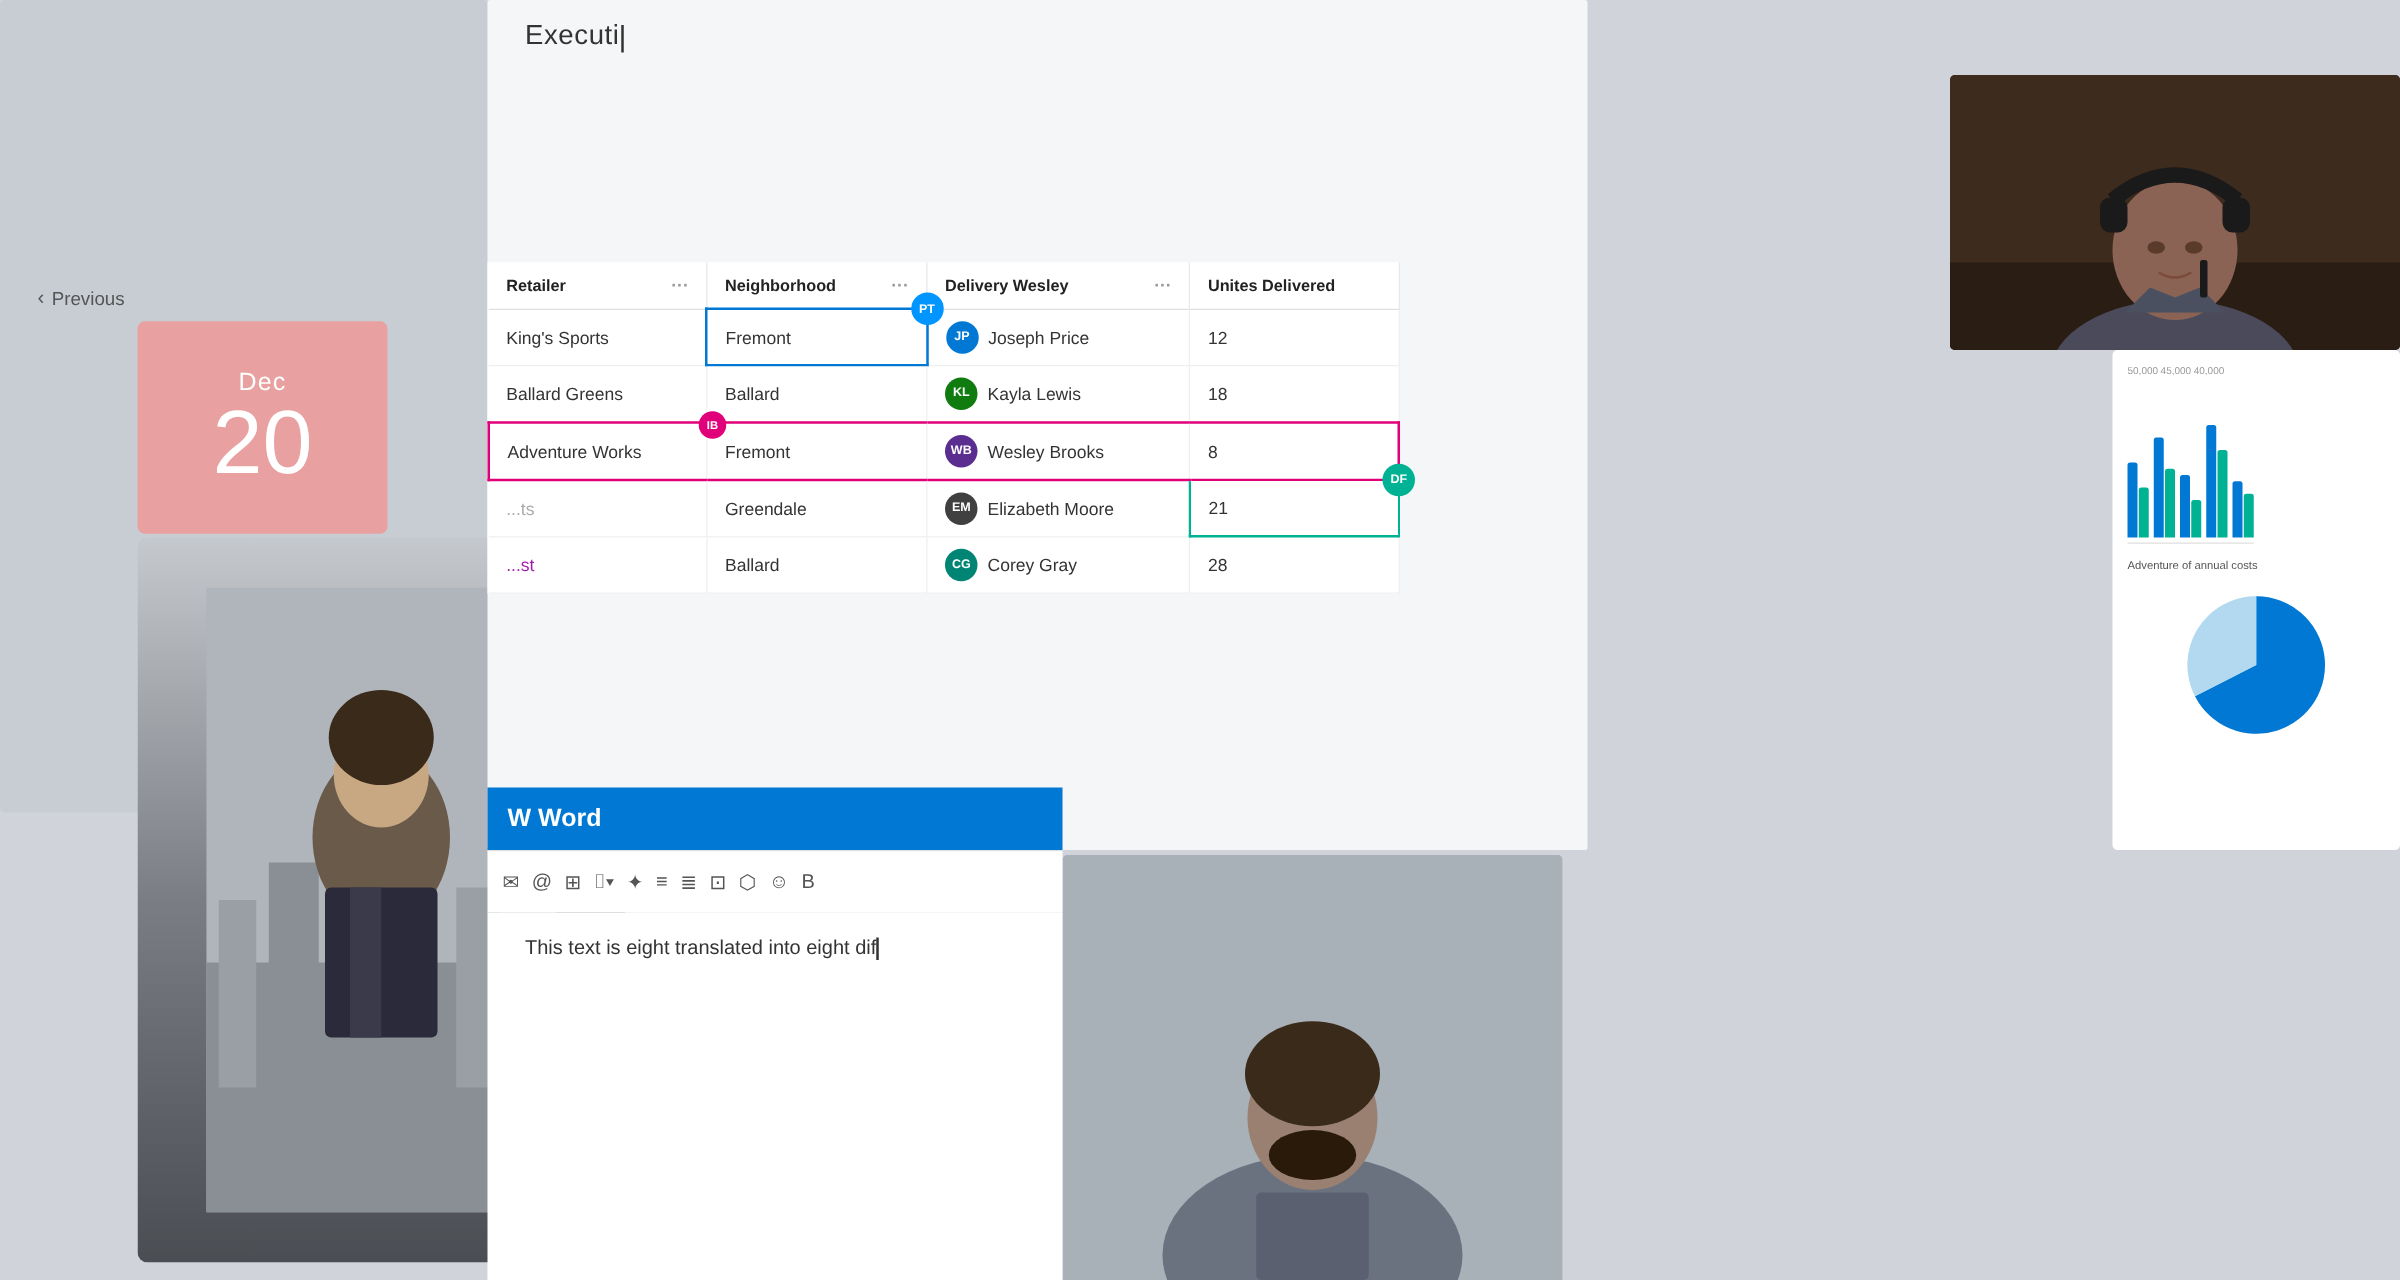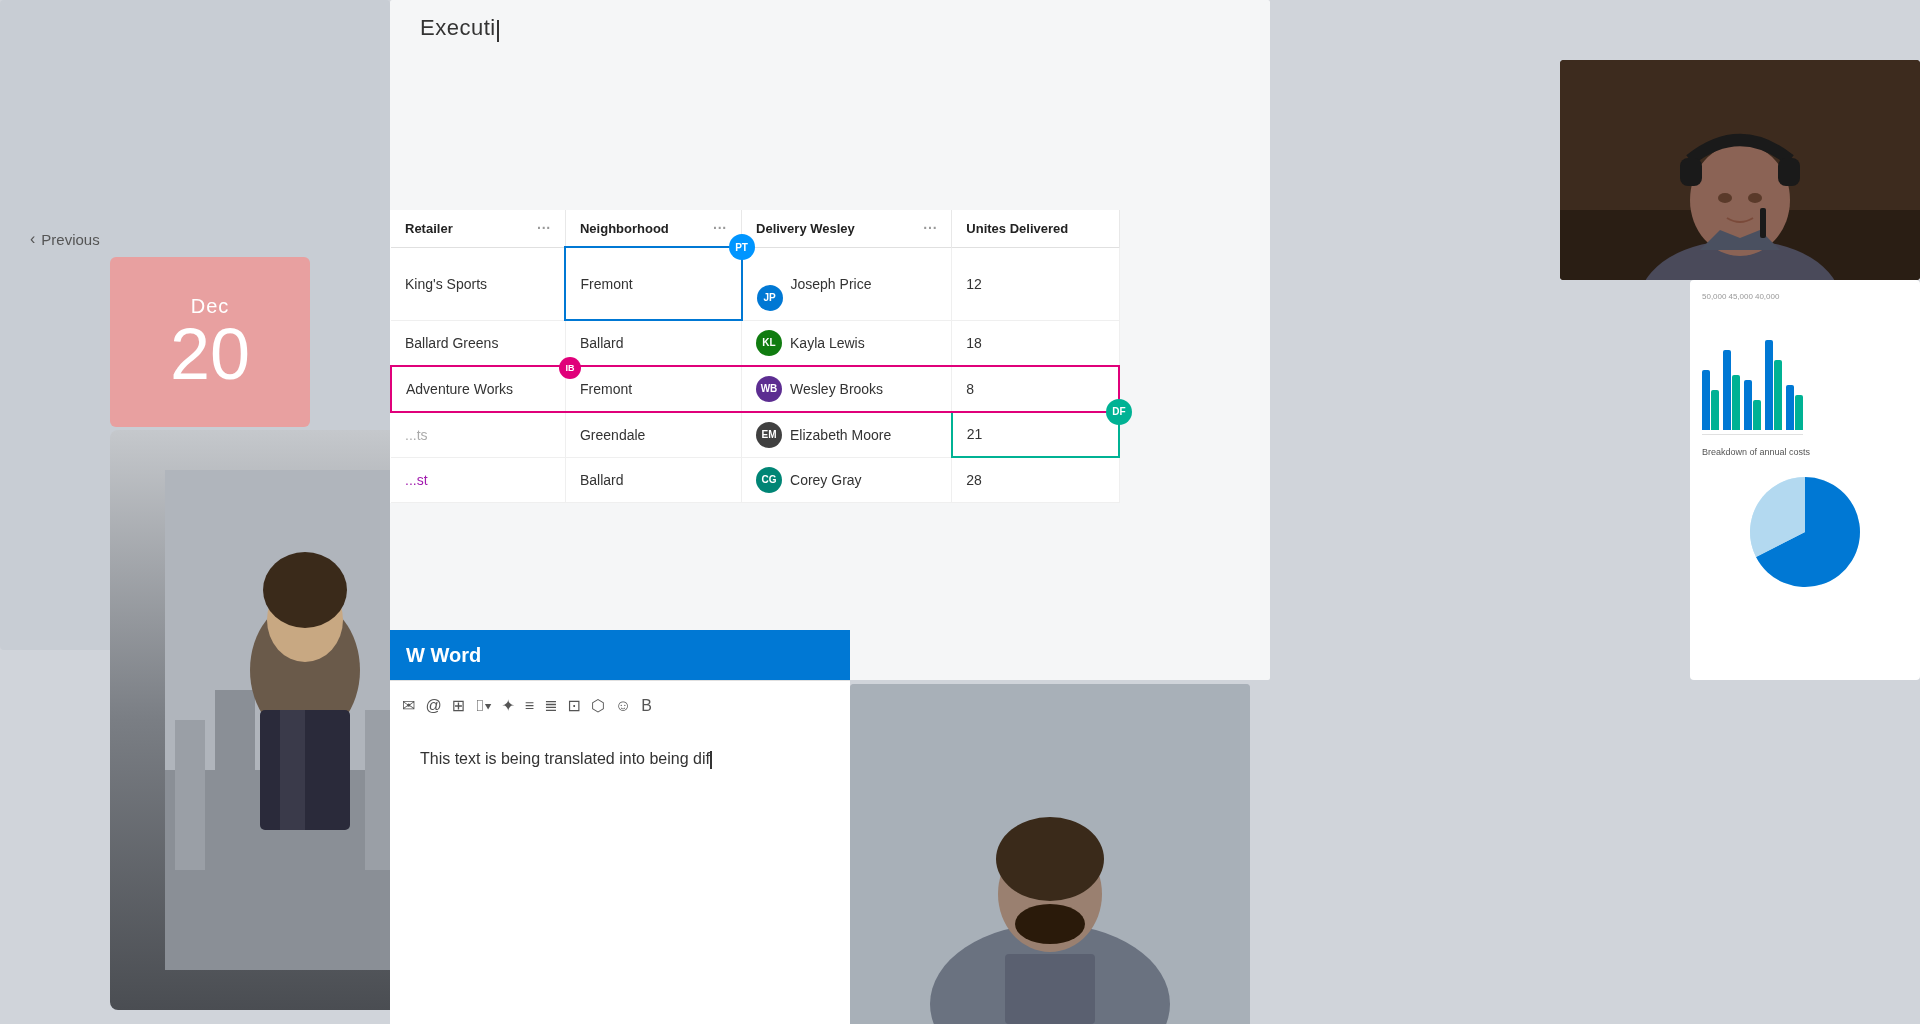--- a/index.html
+++ b/index.html
@@ -164,21 +164,21 @@
     .avatar {
       width: 26px; height: 26px;
       border-radius: 50%;
       display: flex; align-items: center; justify-content: center;
       font-size: 10px;
       font-weight: 600;
       color: white;
       flex-shrink: 0;
     }
 
-    .avatar-jp { background: #0078d4; margin-top: 28px; }
+    .avatar-jp { background: #0078d4; }
     .avatar-kl { background: #107c10; }
     .avatar-wb { background: #5c2d91; }
     .avatar-em { background: #404040; }
     .avatar-cg { background: #008575; }
 
     
     .cell-fremont-highlight {
       position: relative;
       background: white;
       border: 2px solid #0078d4 !important;
@@ -561,21 +561,21 @@
         <div class="bar" style="height:90px;background:#0078d4;"></div>
         <div class="bar" style="height:70px;background:#00b294;"></div>
       </div>
       <div class="bar-group">
         <div class="bar" style="height:45px;background:#0078d4;"></div>
         <div class="bar" style="height:35px;background:#00b294;"></div>
       </div>
     </div>
   </div>
 
-  <div style="font-size:9px;color:#555;margin-bottom:10px;margin-top:4px;">Breakdown of annual costs</div>
+  <div style="font-size:9px;color:#555;margin-bottom:10px;margin-top:4px;">Adventure of annual costs</div>
 
   <div class="pie-area">
     <svg width="130" height="130" viewBox="0 0 130 130">
 
       <circle cx="65" cy="65" r="55" fill="#c8e8f8"></circle>
 
       <path d="M65,65 L65,10 A55,55 0 1,1 16,90 Z" fill="#0078d4"></path>
 
       <path d="M65,65 L16,90 A55,55 0 0,1 65,10 Z" fill="#b3d9f0"></path>
     </svg>
@@ -609,14 +609,14 @@
   <span class="toolbar-icon">✦</span>
   <span class="toolbar-icon">≡</span>
   <span class="toolbar-icon">≣</span>
   <span class="toolbar-icon">⊡</span>
   <span class="toolbar-icon">⬡</span>
   <span class="toolbar-icon">☺</span>
   <span class="toolbar-icon">B</span>
 </div>
 
 <div class="bottom-text-area">
-  <span>This text is being translated into being dif</span><span class="text-cursor"></span>
+  <span>This text is eight translated into eight dif</span><span class="text-cursor"></span>
 </div>
 
 </body></html>

